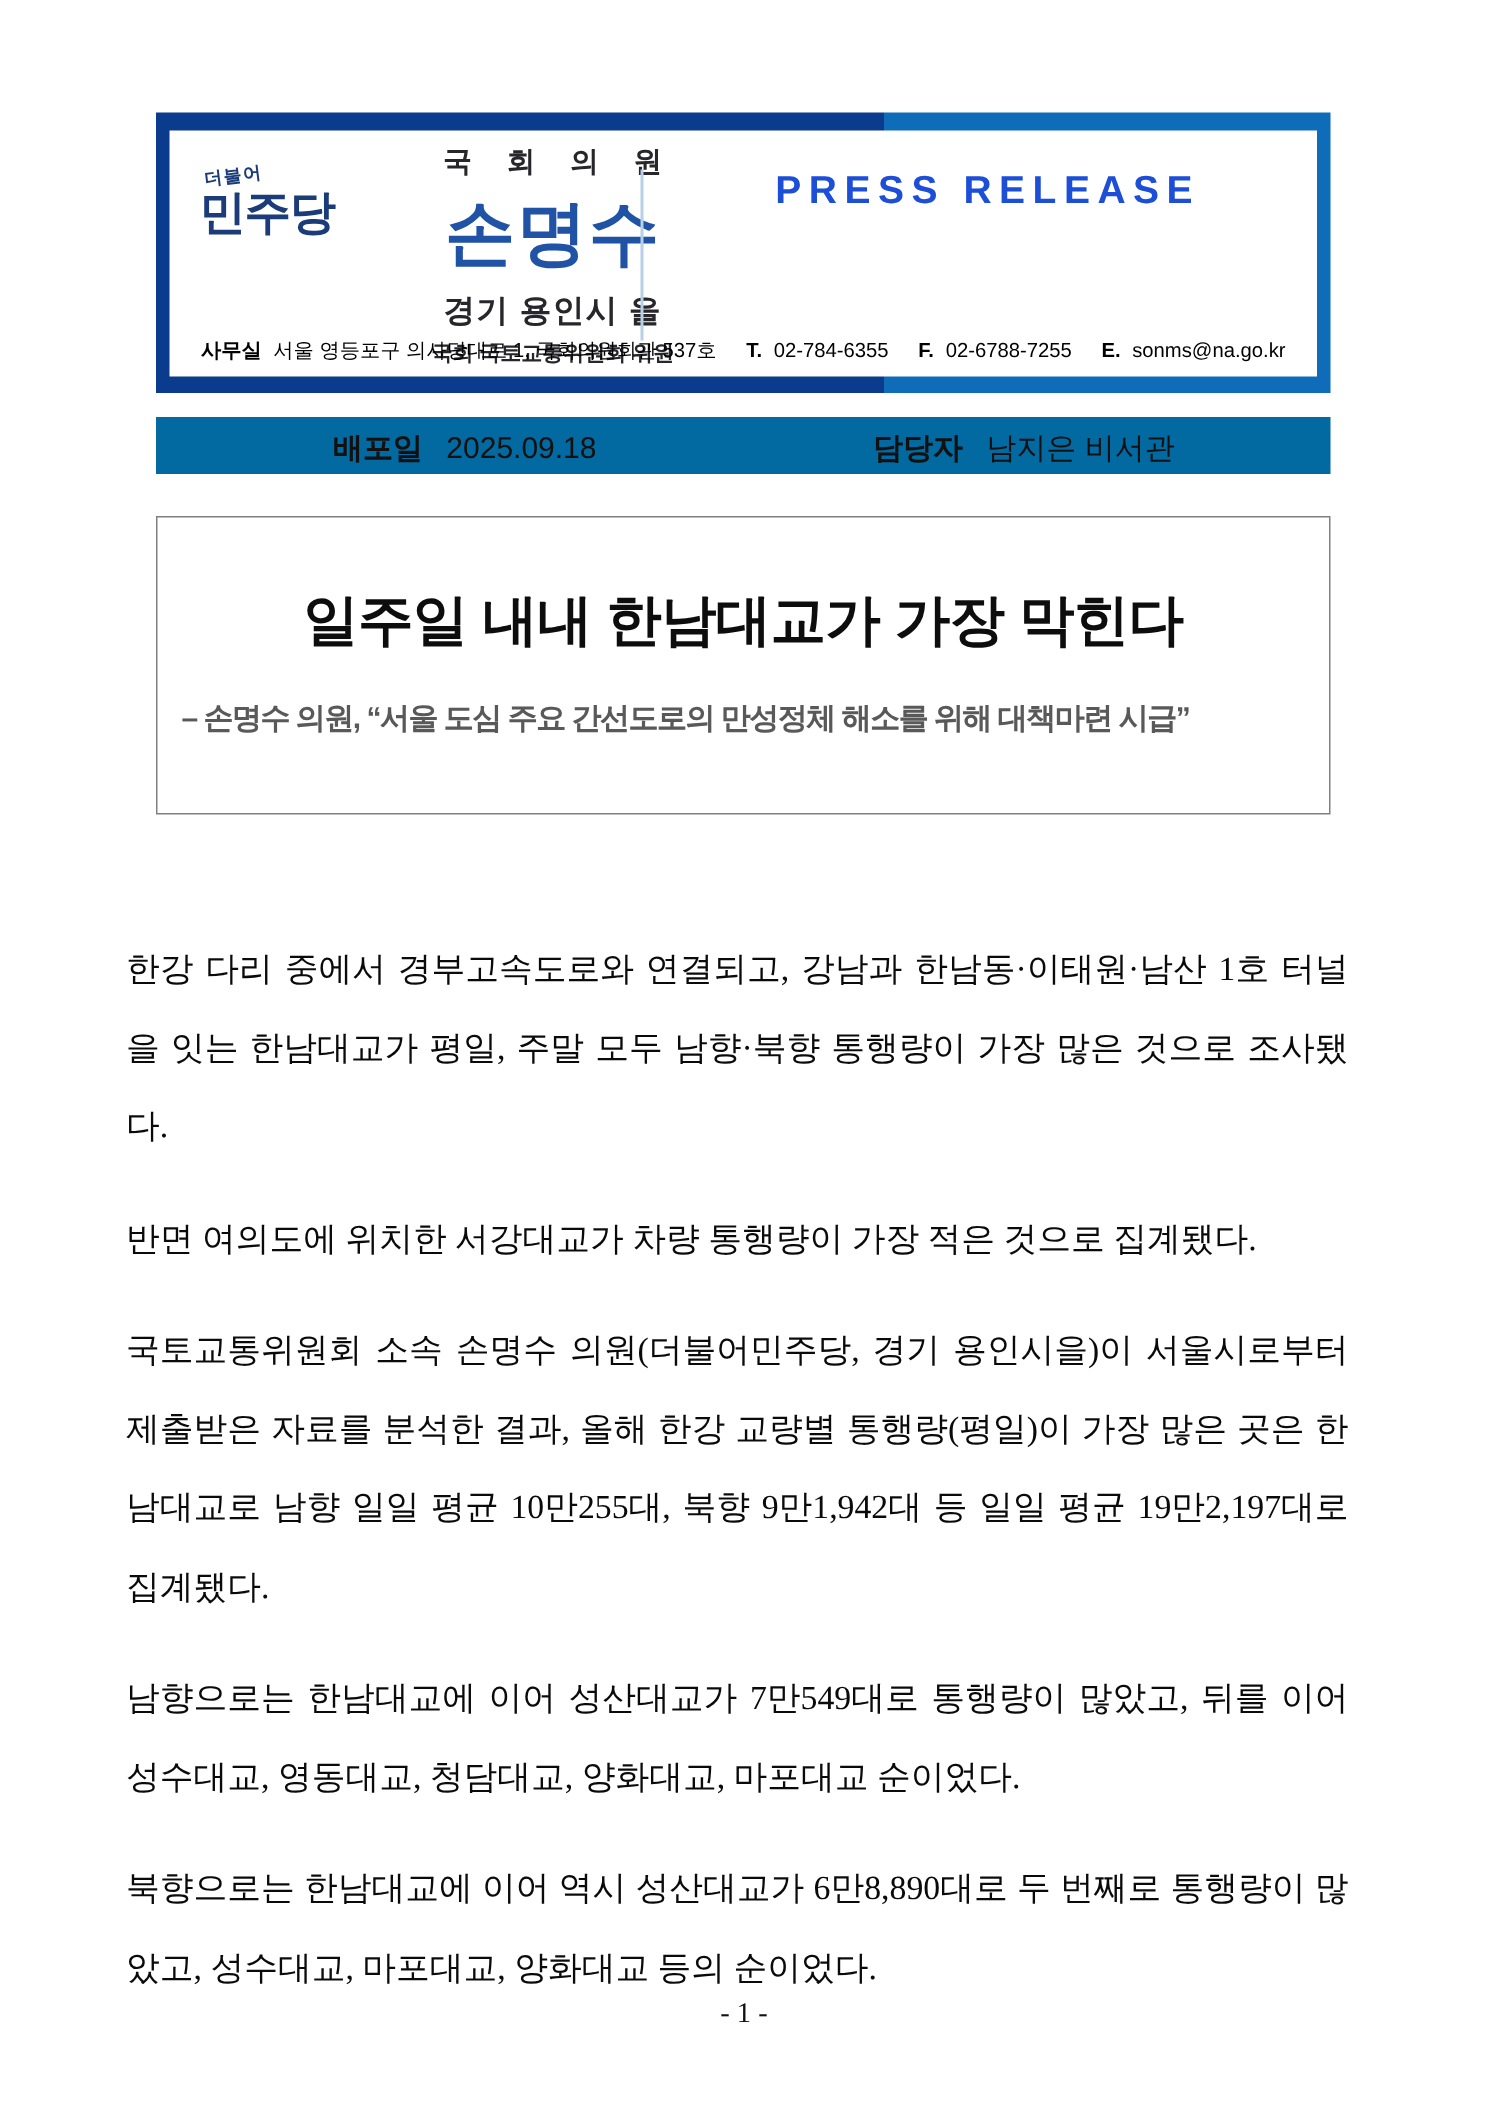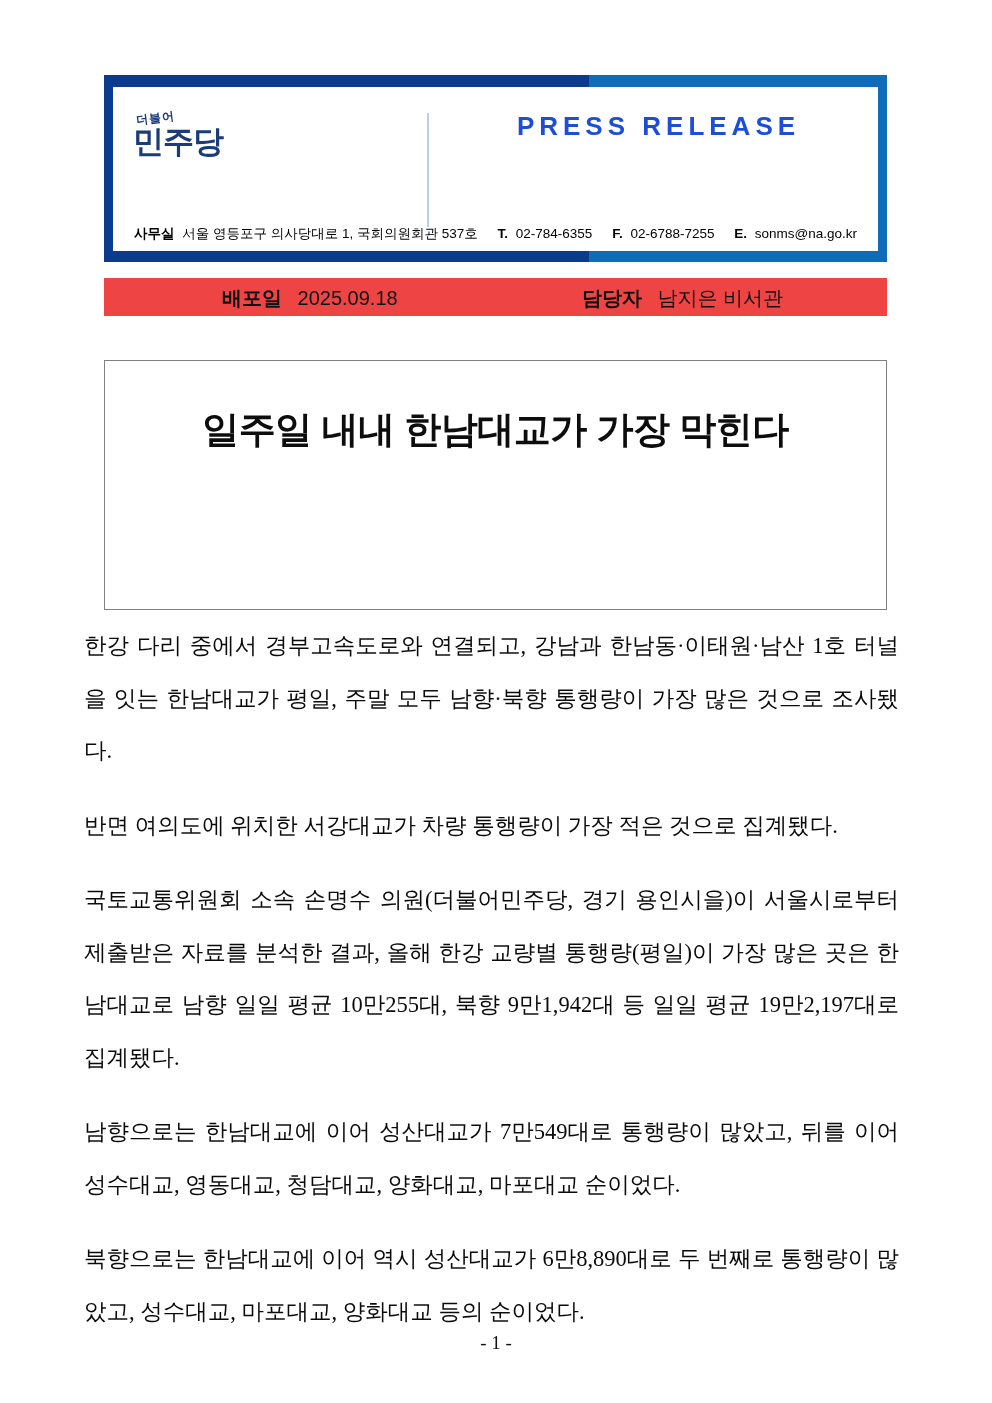--- a/index.html
+++ b/index.html
@@ -33,28 +33,28 @@
   .press-kr { font-size:63px; font-weight:900; color:#20489E; letter-spacing:1px; line-height:1.05; }
   .press-en { font-size:26px; font-weight:bold; color:#1d4ed8; letter-spacing:5px; margin-top:6px; }
 
   .contact { position:absolute; left:0; right:0; bottom:8px; text-align:center;
              font-size:13.5px; font-weight:bold; color:#000000; white-space:nowrap; }
   .contact .c-label { font-weight:900; }
   .contact .gap { margin-left:16px; }
   .contact .small-gap { margin-left:4px; font-weight:normal; }
 
   
-  .info-bar { position:absolute; left:104px; top:278px; width:783px; height:38px; background:#ef4444; font-size:20px; }
+  .info-bar { position:absolute; left:104px; top:278px; width:783px; height:38px; background:#0369a1; font-size:20px; }
   .info-left  { position:absolute; left:118px; top:7px; }
   .info-right { position:absolute; left:478px; top:7px; }
   .info-label { font-weight:bold; }
   .info-value { margin-left:10px; }
 
   
-  .headline-box { position:absolute; left:104px; top:360px; width:783px; height:250px;
+  .headline-box { position:absolute; left:104px; top:344px; width:783px; height:199px;
                   border:1px solid #808080; background:#fff; }
   .headline-title { margin-top:44px; text-align:center; font-size:37px; font-weight:800;
                     color:#0d0d0d; letter-spacing:-0.5px; white-space:nowrap; }
   .headline-bullets { margin:22px 10px 0 16px; }
   .bullet { font-size:20px; font-weight:bold; color:#595959; line-height:36px;
             letter-spacing:-1px; white-space:nowrap; overflow:hidden; }
 
   
   .body-text { position:absolute; left:84px; top:620px; width:815px;
                font-family:"Liberation Serif", "DejaVu Serif", serif;
@@ -71,20 +71,26 @@
 <div class="page">
 
   <div class="header-frame">
     <div class="header-inner">
 
       <div class="logo">
         <span class="logo-top">더불어</span>
         <span class="logo-main">민주당</span>
       </div>
 
+      <div class="member">
+        <div class="member-title">국 회 의 원</div>
+        <div class="member-name">손명수</div>
+        <div class="member-district">경기 용인시 을</div>
+        <div class="member-committee">국회 국토교통위원회 위원</div>
+      </div>
 
       <div class="v-divider"></div>
 
       <div class="press">
         <div class="press-en">PRESS RELEASE</div>
       </div>
 
       <div class="contact">
         <span class="c-label">사무실</span>
         <span class="small-gap c-val">서울 영등포구 의사당대로 1, 국회의원회관 537호</span>
@@ -106,20 +112,21 @@
     </div>
     <div class="info-right">
       <span class="info-label">담당자</span>
       <span class="info-value">남지은 비서관</span>
     </div>
   </div>
 
   <div class="headline-box">
     <div class="headline-title">일주일 내내 한남대교가 가장 막힌다</div>
     <div class="headline-bullets">
+      <div class="bullet">– 손명수 의원, “서울 도심 주요 간선도로의 만성정체 해소를 위해 대책마련 시급”</div>
     </div>
   </div>
 
   <div class="body-text">
     <p>한강 다리 중에서 경부고속도로와 연결되고, 강남과 한남동·이태원·남산 1호 터널을 잇는 한남대교가 평일, 주말 모두 남향·북향 통행량이 가장 많은 것으로 조사됐다.</p>
     <p>반면 여의도에 위치한 서강대교가 차량 통행량이 가장 적은 것으로 집계됐다.</p>
     <p>국토교통위원회 소속 손명수 의원(더불어민주당, 경기 용인시을)이 서울시로부터 제출받은 자료를 분석한 결과, 올해 한강 교량별 통행량(평일)이 가장 많은 곳은 한남대교로 남향 일일 평균 10만255대, 북향 9만1,942대 등 일일 평균 19만2,197대로 집계됐다.</p>
     <p>남향으로는 한남대교에 이어 성산대교가 7만549대로 통행량이 많았고, 뒤를 이어 성수대교, 영동대교, 청담대교, 양화대교, 마포대교 순이었다.</p>
     <p>북향으로는 한남대교에 이어 역시 성산대교가 6만8,890대로 두 번째로 통행량이 많았고, 성수대교, 마포대교, 양화대교 등의 순이었다.</p>
   </div>

